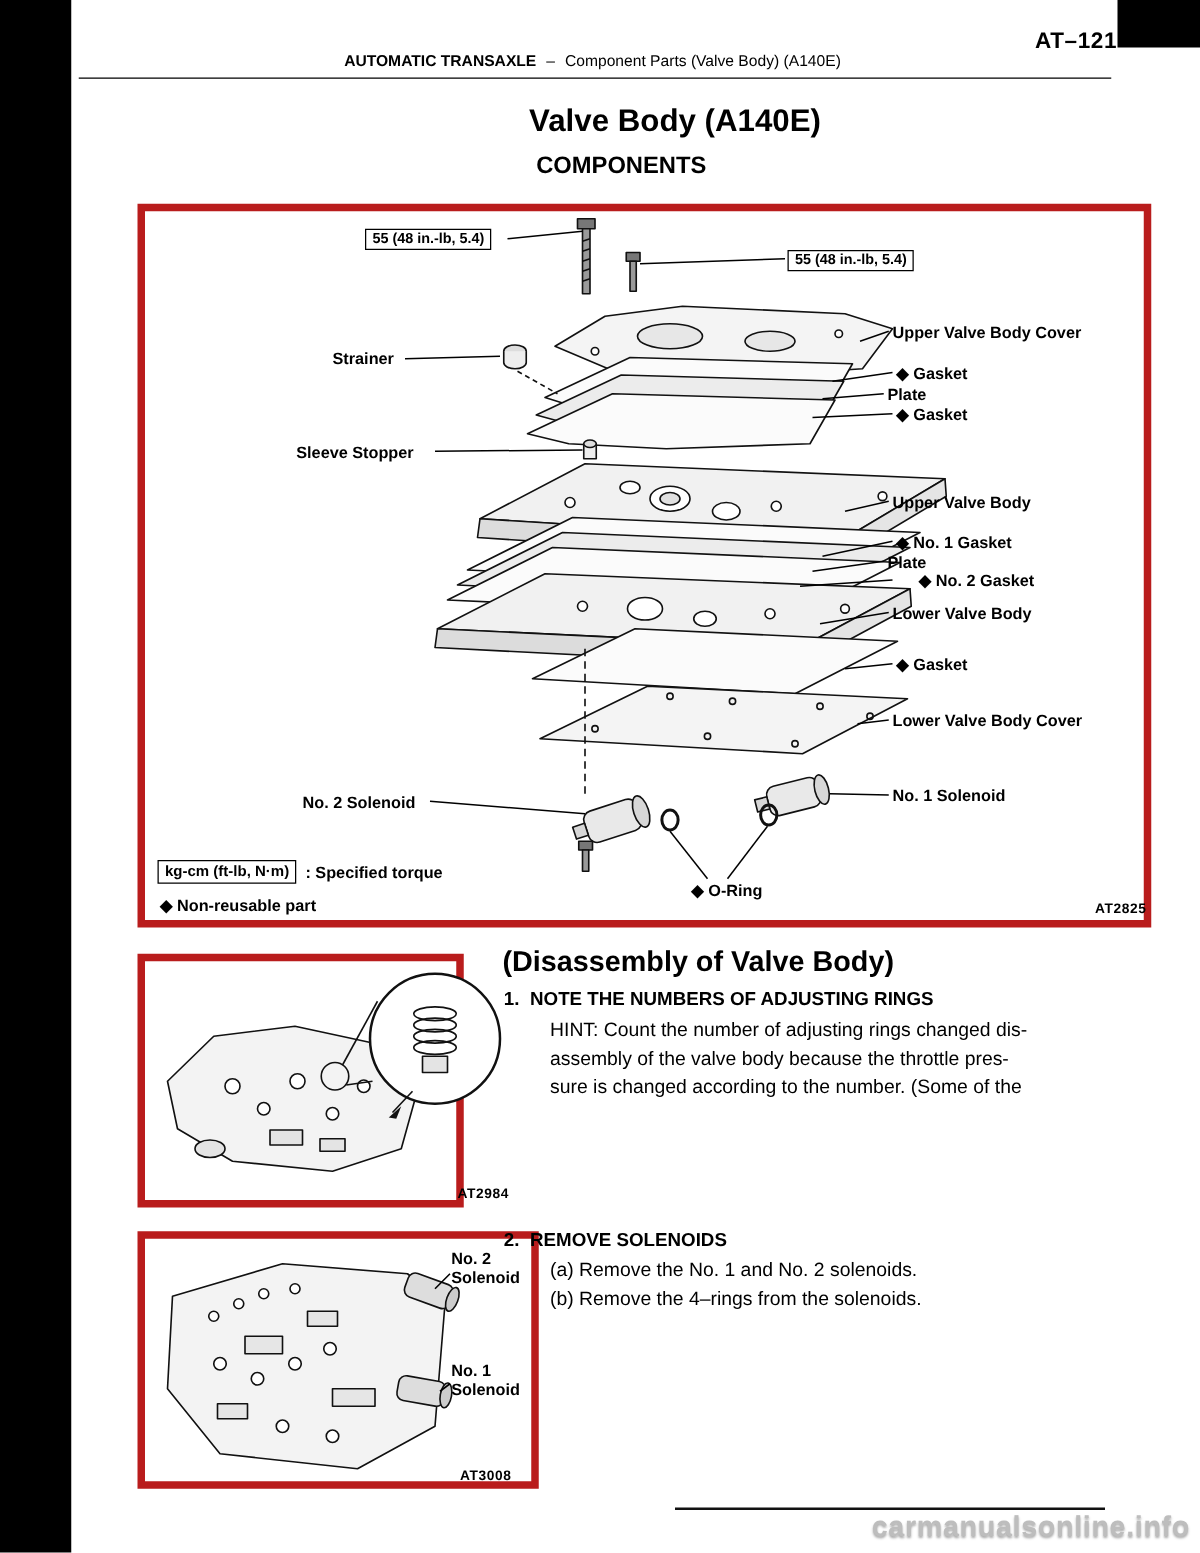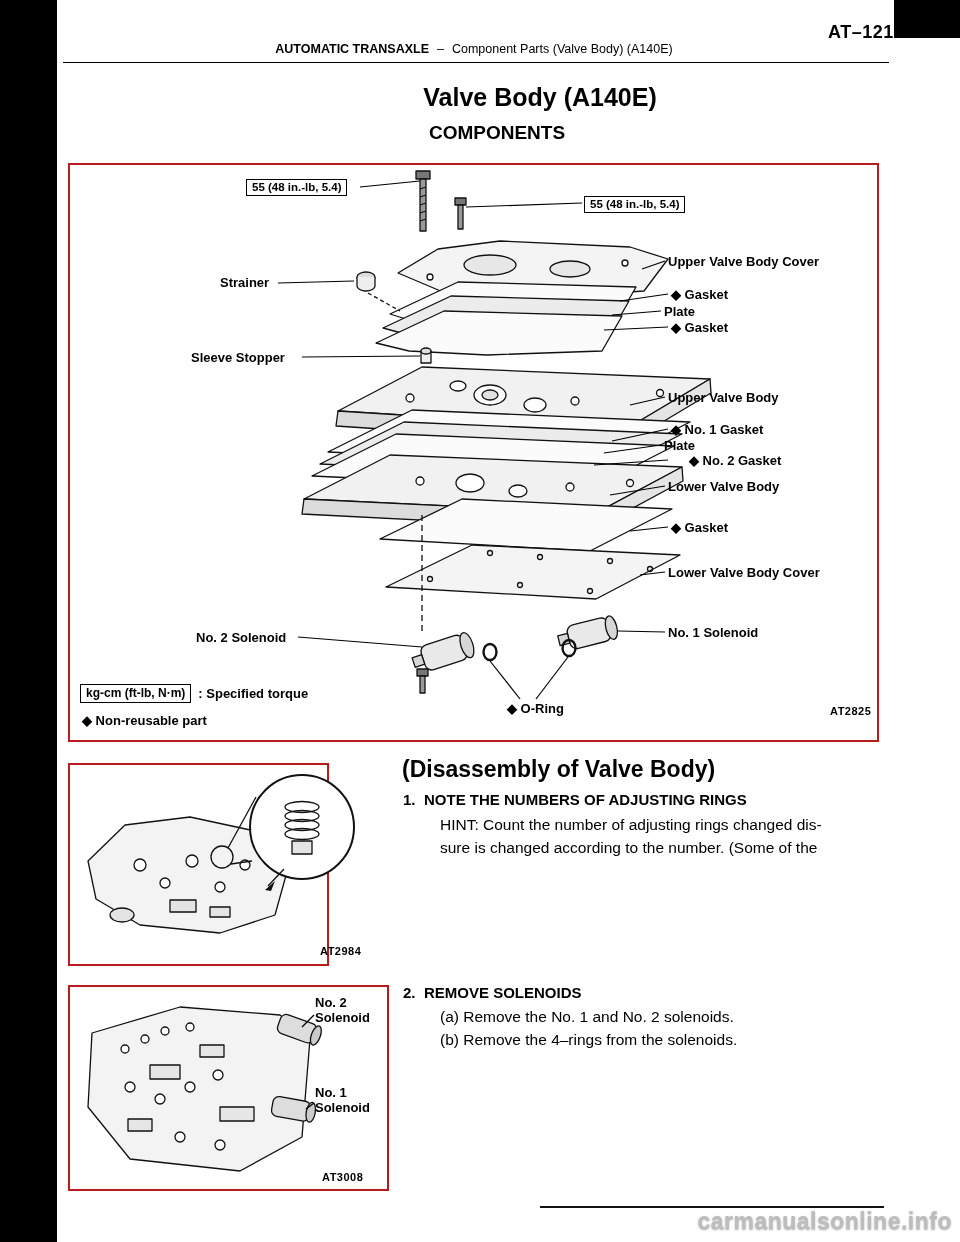--- a/index.html
+++ b/index.html
@@ -20,21 +20,21 @@
   .page-number  { position:absolute; left:828px; top:22px; font-size:18px; font-weight:bold; letter-spacing:.5px; }
   .running-hdr  { position:absolute; left:60px; top:42px; width:828px; text-align:center; font-size:12.5px; white-space:nowrap; }
   .running-hdr .hb { font-weight:bold; }
   .running-hdr .sep { margin:0 8px; }
   .hdr-rule     { position:absolute; left:63px; top:62px; width:826px; border-top:1.6px solid #000; }
 
   .doc-title    { position:absolute; left:240px; top:83px; width:600px; text-align:center; font-size:25px; font-weight:bold; }
   .doc-subtitle { position:absolute; left:197px; top:122px; width:600px; text-align:center; font-size:19px; font-weight:bold; }
 
   
-  .fig { position:absolute; border:2px solid #b91c1c; background:#fff; }
+  .fig { position:absolute; border:6px solid #b91c1c; background:#fff;margin-left:42px; }
   #fig1 { left:68px;  top:163px; width:811px; height:579px; }
   #fig2 { left:68px;  top:763px; width:261px; height:203px; }
   #fig3 { left:68px;  top:985px; width:321px; height:206px; }
   .fig svg { position:absolute; left:0; top:0; }
 
   .lbl { position:absolute; font-size:13px; font-weight:bold; white-space:nowrap; line-height:15px; }
   .torquebox {
     position:absolute; border:1.6px solid #000; padding:1px 5px 2px;
     font-size:11.5px; font-weight:bold; white-space:nowrap; background:#fff;
   }
@@ -219,21 +219,21 @@
   <div class="lbl" style="left:126px; top:465px;">No. 2 Solenoid</div>
   <div class="lbl" style="left:598px; top:460px;">No. 1 Solenoid</div>
   <div class="lbl" style="left:437px; top:536px;">◆ O-Ring</div>
 
   <div class="legendrow" style="left:10px; top:519px;">
     <span class="unitbox">kg-cm (ft-lb, N·m)</span>
     <span class="meaning">: Specified torque</span>
   </div>
   <div class="lbl" style="left:12px; top:548px;">◆ Non-reusable part</div>
 
-  <div class="figid" style="left:760px; top:540px;">AT2825</div>
+  <div class="figid" style="left:760px; top:552px;">AT2825</div>
 </div>
 
 <div class="fig" id="fig2">
   <svg width="317" height="199" viewBox="0 0 317 199">
     <g stroke="#111" stroke-width="1.3" fill="none" stroke-linejoin="round">
       <polygon points="18,96 55,60 120,52 185,66 220,96 205,150 150,168 70,160 26,134" fill="#f3f3f3"></polygon>
       <circle cx="70" cy="100" r="6" fill="#fff"></circle>
       <circle cx="95" cy="118" r="5" fill="#fff"></circle>
       <circle cx="122" cy="96" r="6" fill="#fff"></circle>
       <circle cx="150" cy="122" r="5" fill="#fff"></circle>
@@ -258,20 +258,21 @@
   </svg>
   <div class="figid" style="left:250px; top:180px;">AT2984</div>
 </div>
 
 <div class="disassembly-heading">(Disassembly of Valve Body)</div>
 <div class="step" style="top:791px;">
   <span class="stepnum">1.</span><span>NOTE THE NUMBERS OF ADJUSTING RINGS</span>
 </div>
 <div class="body-lines" style="top:814px;">
   <div>HINT: Count the number of adjusting rings changed dis-</div>
+  <div>assembly of the valve body because the throttle pres-</div>
   <div>sure is changed according to the number. (Some of the</div>
 </div>
 
 <div class="fig" id="fig3">
   <svg width="317" height="202" viewBox="0 0 317 202">
     <g stroke="#111" stroke-width="1.3" fill="none" stroke-linejoin="round">
       <polygon points="22,46 110,20 210,28 240,52 232,150 170,184 60,172 18,120" fill="#f3f3f3"></polygon>
       <circle cx="55" cy="62" r="4" fill="#fff"></circle>
         <circle cx="75" cy="52" r="4" fill="#fff"></circle>
       <circle cx="95" cy="44" r="4" fill="#fff"></circle>

